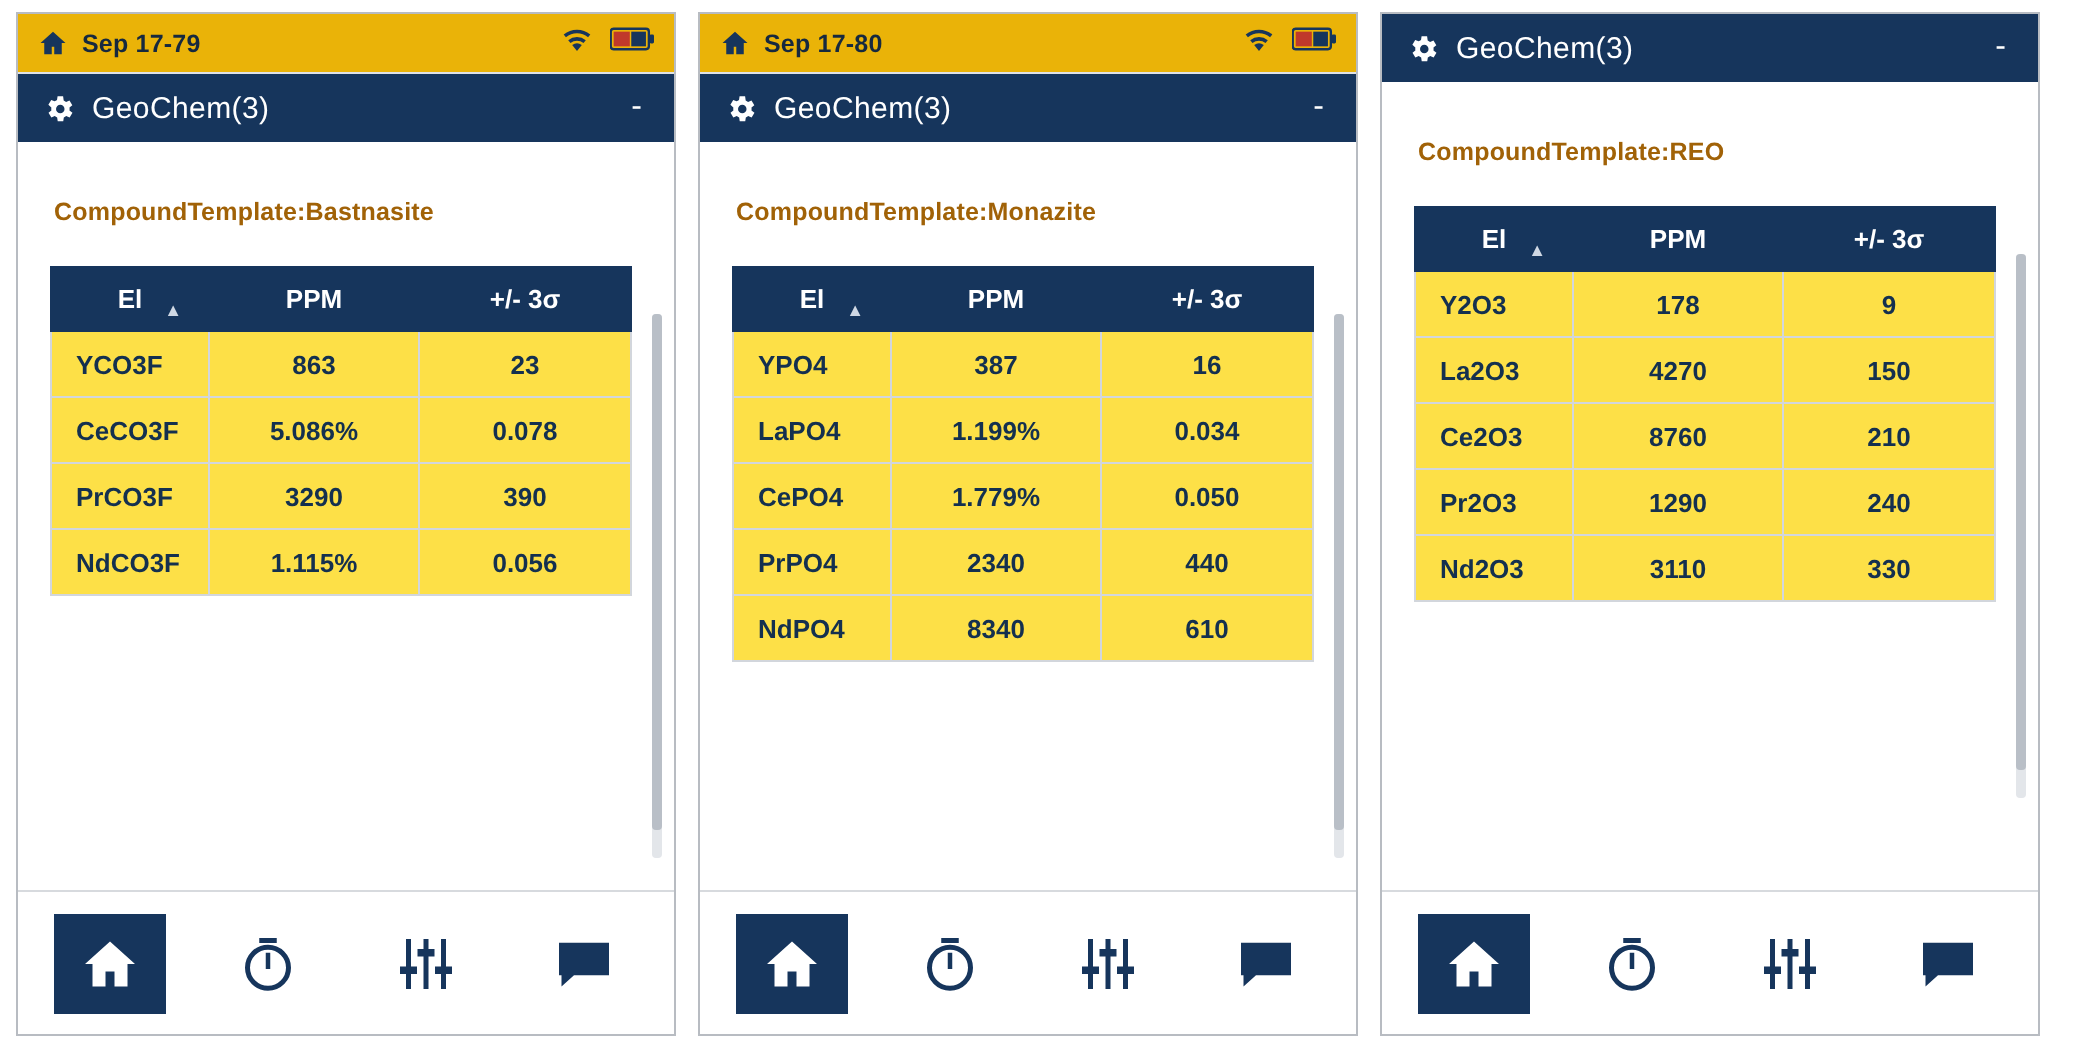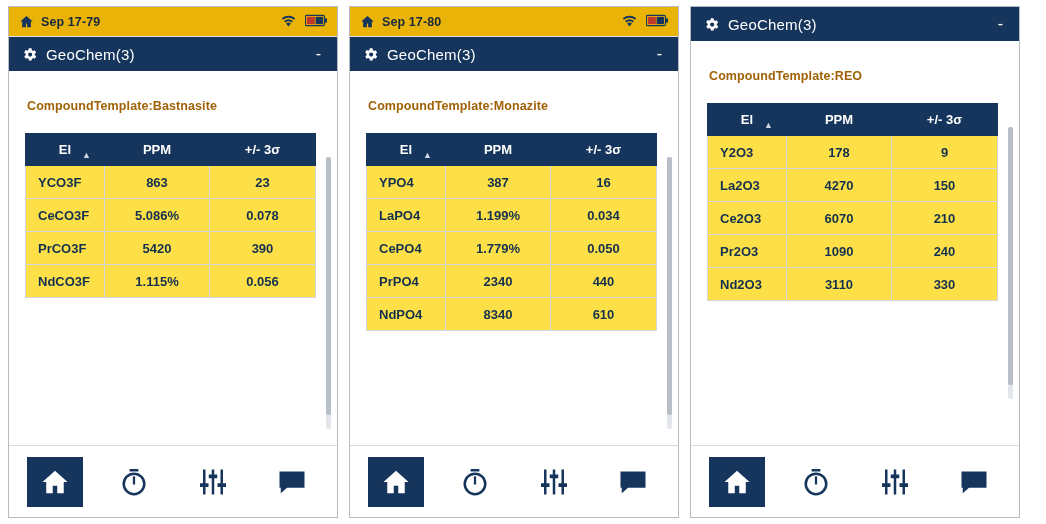--- a/index.html
+++ b/index.html
@@ -250,21 +250,21 @@
             <td>863</td>
             <td>23</td>
           </tr>
           <tr>
             <td class="el">CeCO3F</td>
             <td>5.086%</td>
             <td>0.078</td>
           </tr>
           <tr>
             <td class="el">PrCO3F</td>
-            <td>5420</td>
+            <td>3290</td>
             <td>390</td>
           </tr>
           <tr>
             <td class="el">NdCO3F</td>
             <td>1.115%</td>
             <td>0.056</td>
           </tr>
         </tbody>
       </table>
       <div class="scrollbar">
@@ -452,26 +452,26 @@
             <td>178</td>
             <td>9</td>
           </tr>
           <tr>
             <td class="el">La2O3</td>
             <td>4270</td>
             <td>150</td>
           </tr>
           <tr>
             <td class="el">Ce2O3</td>
-            <td>6070</td>
+            <td>8760</td>
             <td>210</td>
           </tr>
           <tr>
             <td class="el">Pr2O3</td>
-            <td>1090</td>
+            <td>1290</td>
             <td>240</td>
           </tr>
           <tr>
             <td class="el">Nd2O3</td>
             <td>3110</td>
             <td>330</td>
           </tr>
         </tbody>
       </table>
       <div class="scrollbar">

